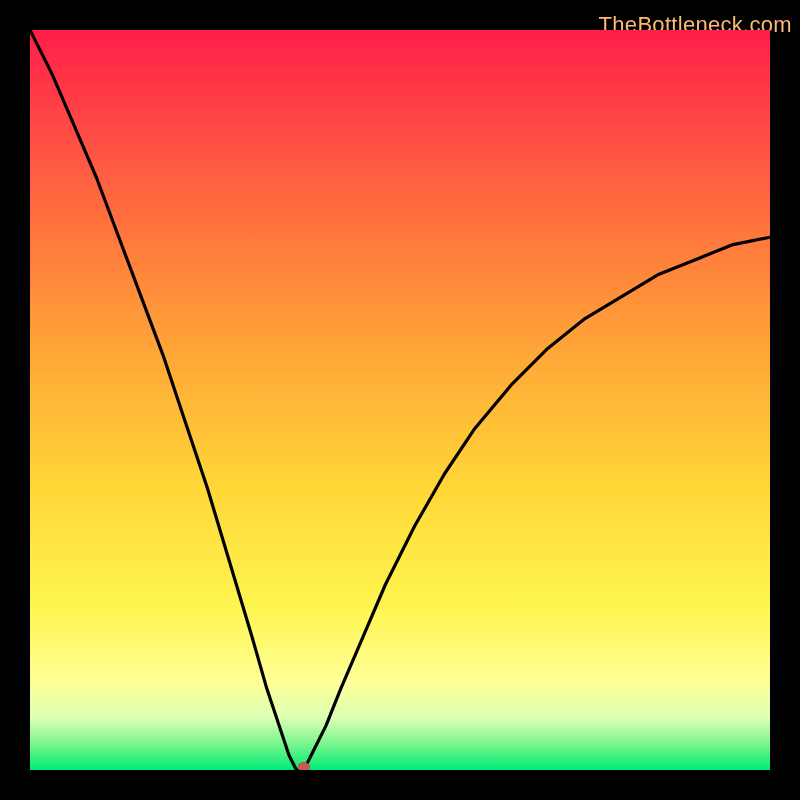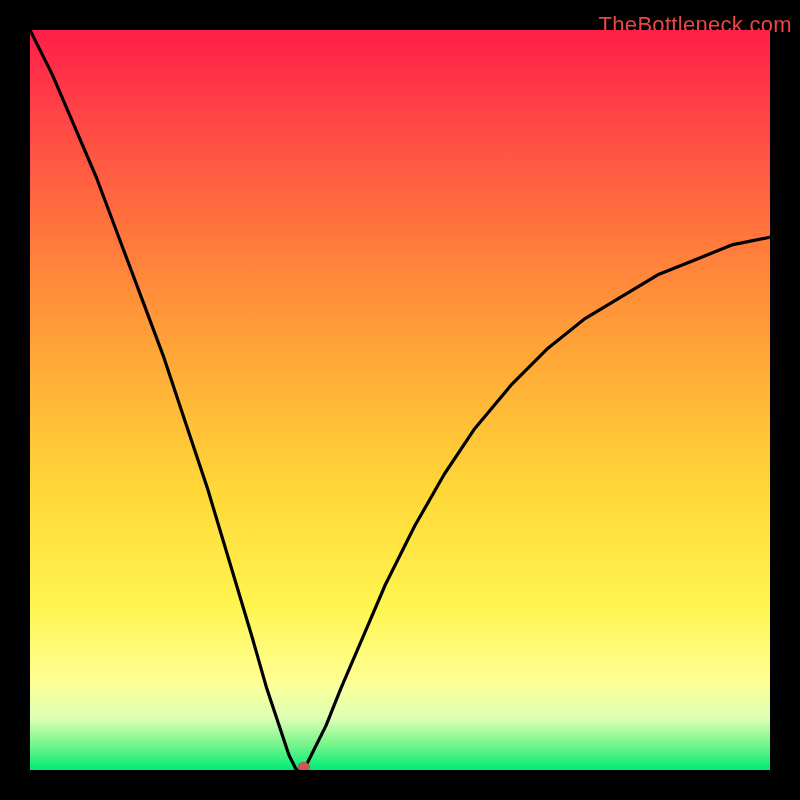--- a/index.html
+++ b/index.html
@@ -56,21 +56,21 @@
   }
   .dot {
     fill: rgb(200, 90, 80);
     stroke: rgba(0,0,0,0.2);
     stroke-width: 0.5;
   }
   .watermark {
     position: absolute;
     top: 12px;
     right: 8px;
-    color: #ef4444;
+    color: #fdba74;
     font-size: 22px;
     letter-spacing: 0.3px;
     font-weight: 500;
     user-select: none;
   }
 </style>
 </head>
 <body>
 
 <div class="watermark">TheBottleneck.com</div>

